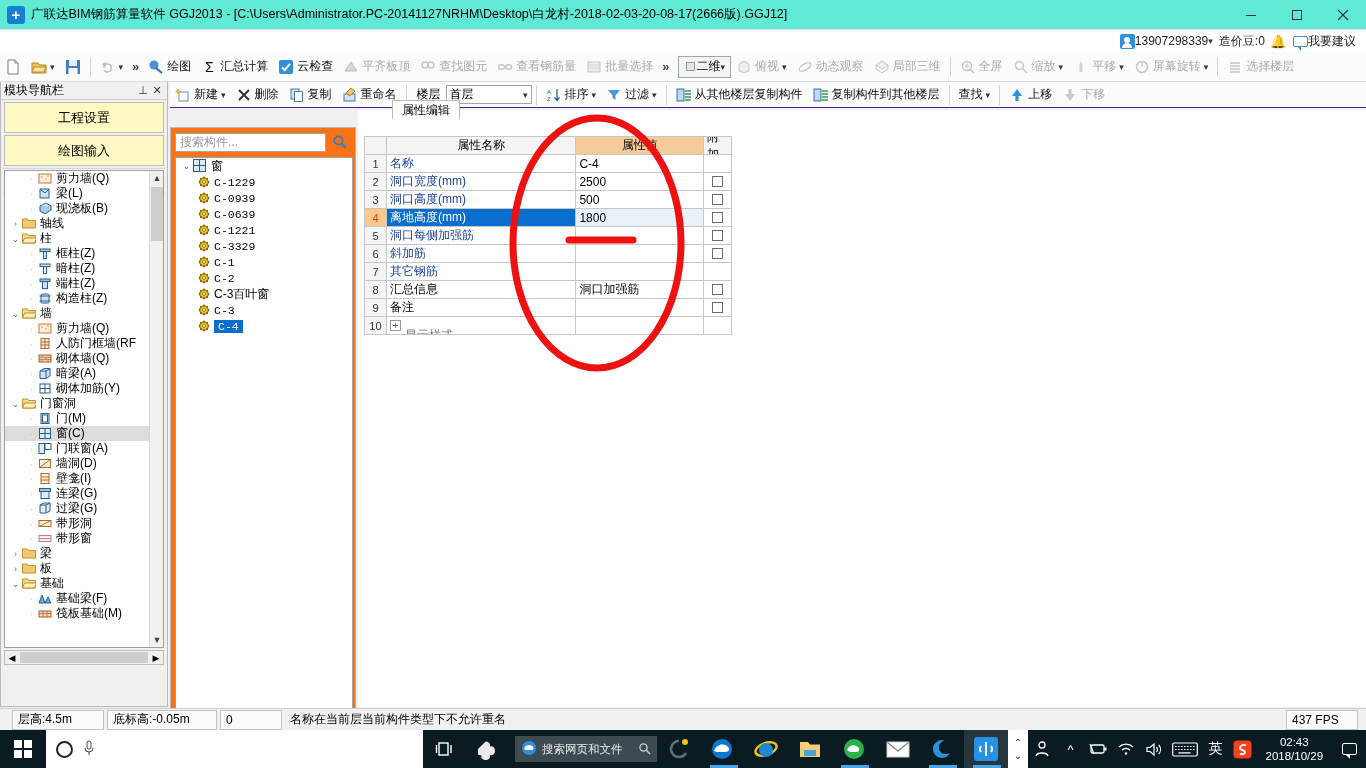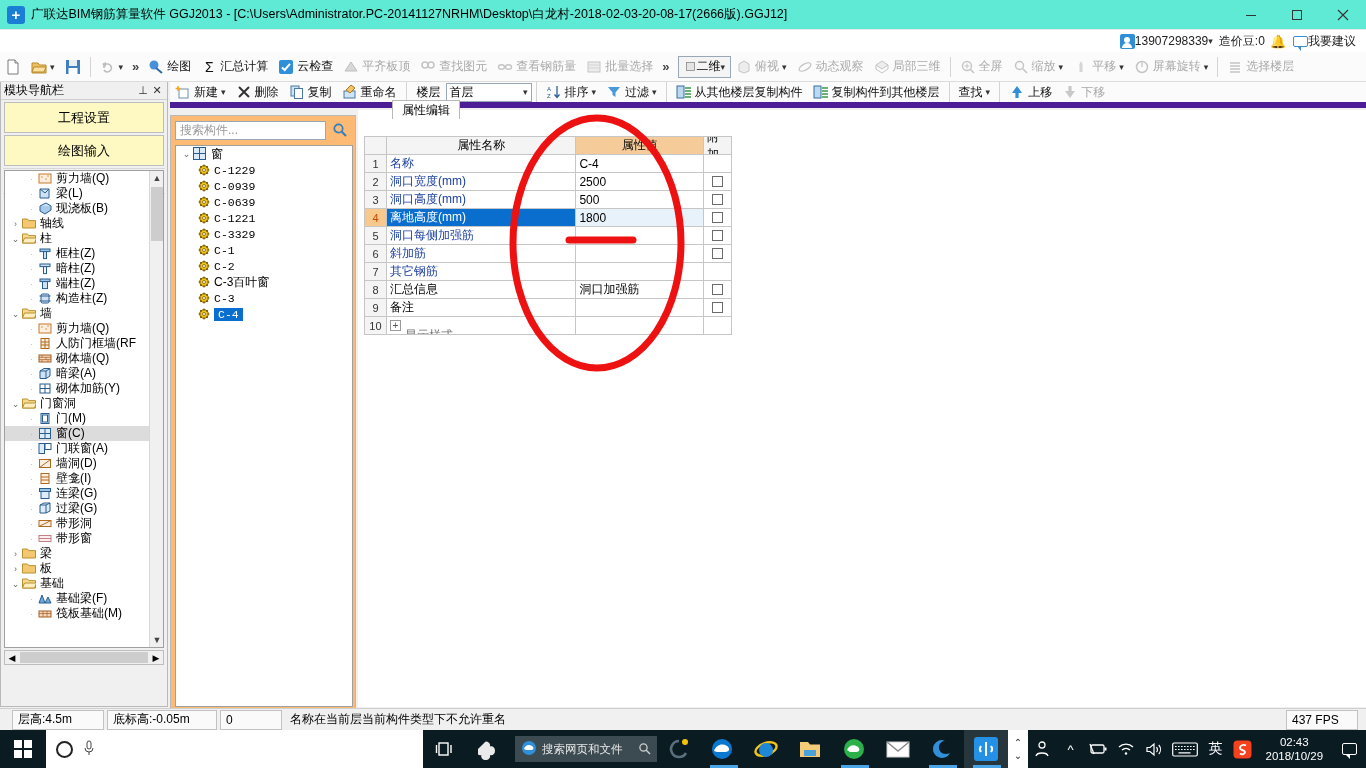--- a/index.html
+++ b/index.html
@@ -76,21 +76,21 @@
   .sqico{ width:16px;height:16px; display:inline-block; position:relative; flex:none;}
 
   .twod-box{
     display:flex;align-items:center;border:1px solid #9aa7b4;background:#f4f4f4;
     height:22px;padding:0 5px; margin-left:4px;
   }
 
   
   .toolbar2{
     position:absolute; left:170px; top:82px; width:1196px; height:26px;
-    background:#fbfbfb; border-bottom:6px solid #4c1d95;
+    background:#fbfbfb; border-bottom:1px solid #4c1d95;
     display:flex; align-items:center;
   }
   .t2btn{ display:flex;align-items:center;gap:3px;padding:0 5px;height:22px;font-size:12px;color:#111; white-space:nowrap;}
   .t2btn.dim{ color:#a8a8a8; }
   .floor-label{ font-size:12px; margin:0 5px 0 6px; }
   .floor-select{
     width:86px;height:19px;border:1px solid #9aa7b4;background:#fff;
     display:flex;align-items:center;justify-content:space-between;padding:0 3px;font-size:12px;
   }
 
@@ -128,22 +128,22 @@
   .hsb{
     position:absolute;left:3px;top:568px;width:160px;height:15px;background:#f0f0f0;border:1px solid #bdbdbd;
     display:flex;align-items:center;
   }
   .hsb .ar{width:14px;height:13px;display:flex;align-items:center;justify-content:center;font-size:9px;}
   .hsb .th{flex:1;height:11px;background:#cdcdcd;margin:0 1px;}
   .mod-bottom{ position:absolute; left:3px; bottom:4px; width:160px; }
 
   
   .comppanel{
-    position:absolute; left:170px; top:115px; width:186px; height:597px;
-    background:#fdba74; border:1px solid #b9b9b9;
+    position:absolute; left:170px; top:127px; width:186px; height:597px;
+    background:#f97316; border:1px solid #b9b9b9;
   }
   .searchrow{ display:flex; align-items:center; padding:4px 4px 3px 4px; gap:3px;}
   .searchinput{
     flex:1; height:19px; border:1px solid #9aa7b4; background:#fff;
     font-size:12px; color:#9a9a9a; padding:0 4px; display:flex; align-items:center;
   }
   .search-btn{ width:22px;height:20px;display:flex;align-items:center;justify-content:center;}
   .comptree{
     position:absolute; left:4px; top:29px; width:178px; height:562px;
     background:#fff; border:1px solid #a0a0a0; overflow:hidden;

